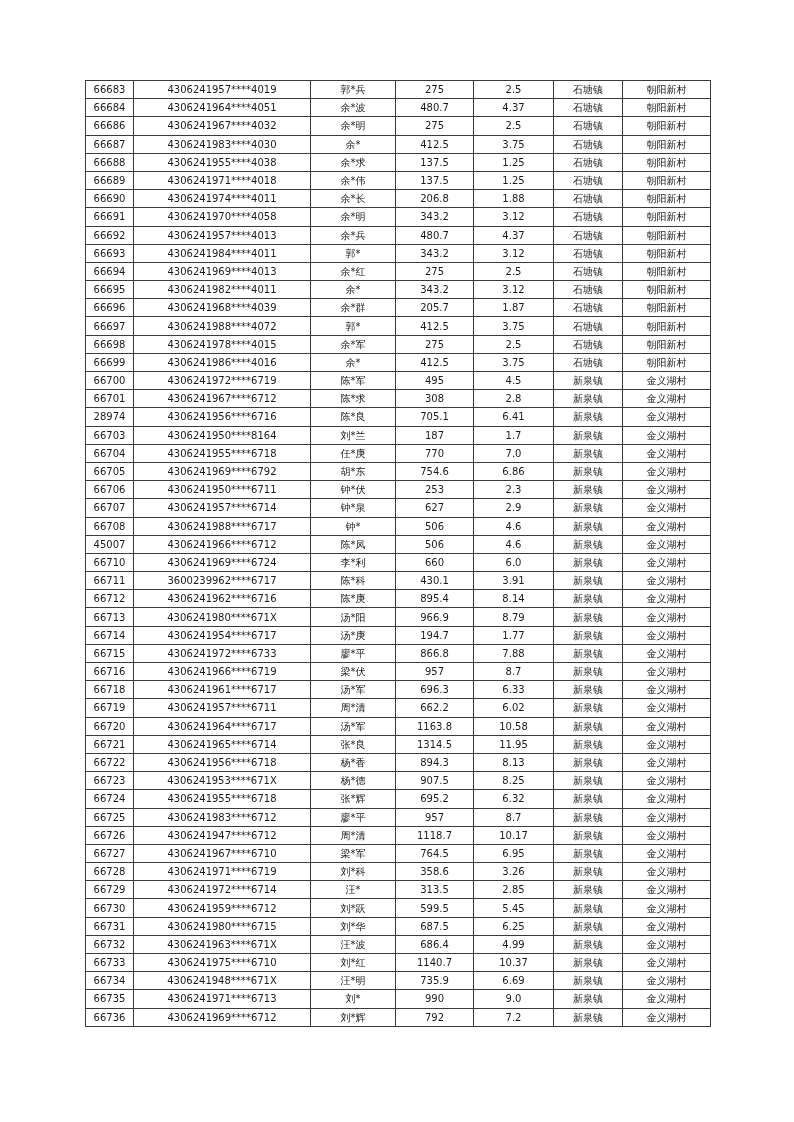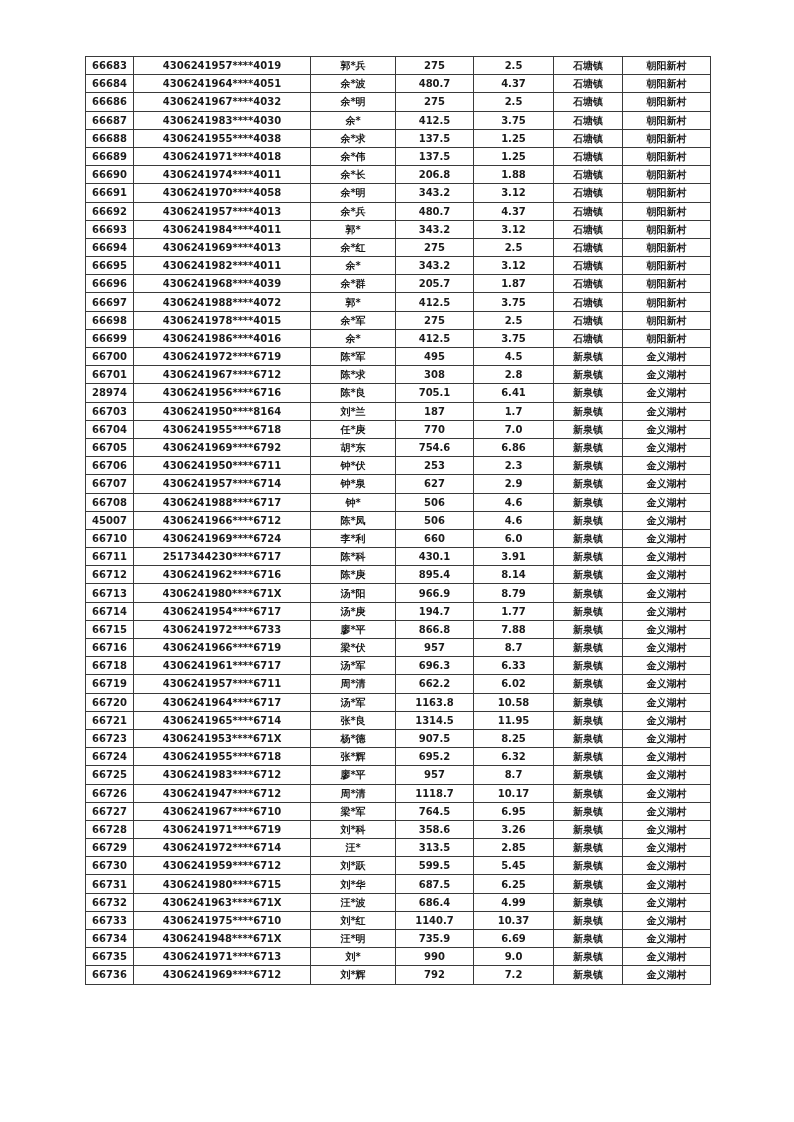--- a/index.html
+++ b/index.html
@@ -7,26 +7,25 @@
     position: relative;
     width: 794px;
     height: 1122px;
     background: #ffffff;
     margin: 0 auto;
     font-family: "DejaVu Sans", "Liberation Sans", sans-serif;
     overflow: hidden;
   }
   table.data-table {
     position: absolute;
-    top: 56px;
+    top: 80px;
     left: 85px;
     border-collapse: collapse;
     table-layout: fixed;
     width: 625px;
-    font-weight: bold;
   }
   table.data-table td {
     border: 1px solid #3a3a3a;
     height: 17.2px;
     padding: 0 2px;
     font-size: 10px;
     line-height: 17px;
     color: #1a1a1a;
     text-align: center;
     white-space: nowrap;
@@ -286,21 +285,21 @@
           <td>66710</td>
           <td>4306241969****6724</td>
           <td>李*利</td>
           <td>660</td>
           <td>6.0</td>
           <td>新泉镇</td>
           <td>金义湖村</td>
         </tr>
         <tr>
           <td>66711</td>
-          <td>2517344230****6717</td>
+          <td>3600239962****6717</td>
           <td>陈*科</td>
           <td>430.1</td>
           <td>3.91</td>
           <td>新泉镇</td>
           <td>金义湖村</td>
         </tr>
         <tr>
           <td>66712</td>
           <td>4306241962****6716</td>
           <td>陈*庚</td>
@@ -375,20 +374,29 @@
         <tr>
           <td>66721</td>
           <td>4306241965****6714</td>
           <td>张*良</td>
           <td>1314.5</td>
           <td>11.95</td>
           <td>新泉镇</td>
           <td>金义湖村</td>
         </tr>
         <tr>
+          <td>66722</td>
+          <td>4306241956****6718</td>
+          <td>杨*香</td>
+          <td>894.3</td>
+          <td>8.13</td>
+          <td>新泉镇</td>
+          <td>金义湖村</td>
+        </tr>
+        <tr>
           <td>66723</td>
           <td>4306241953****671X</td>
           <td>杨*德</td>
           <td>907.5</td>
           <td>8.25</td>
           <td>新泉镇</td>
           <td>金义湖村</td>
         </tr>
         <tr>
           <td>66724</td>

